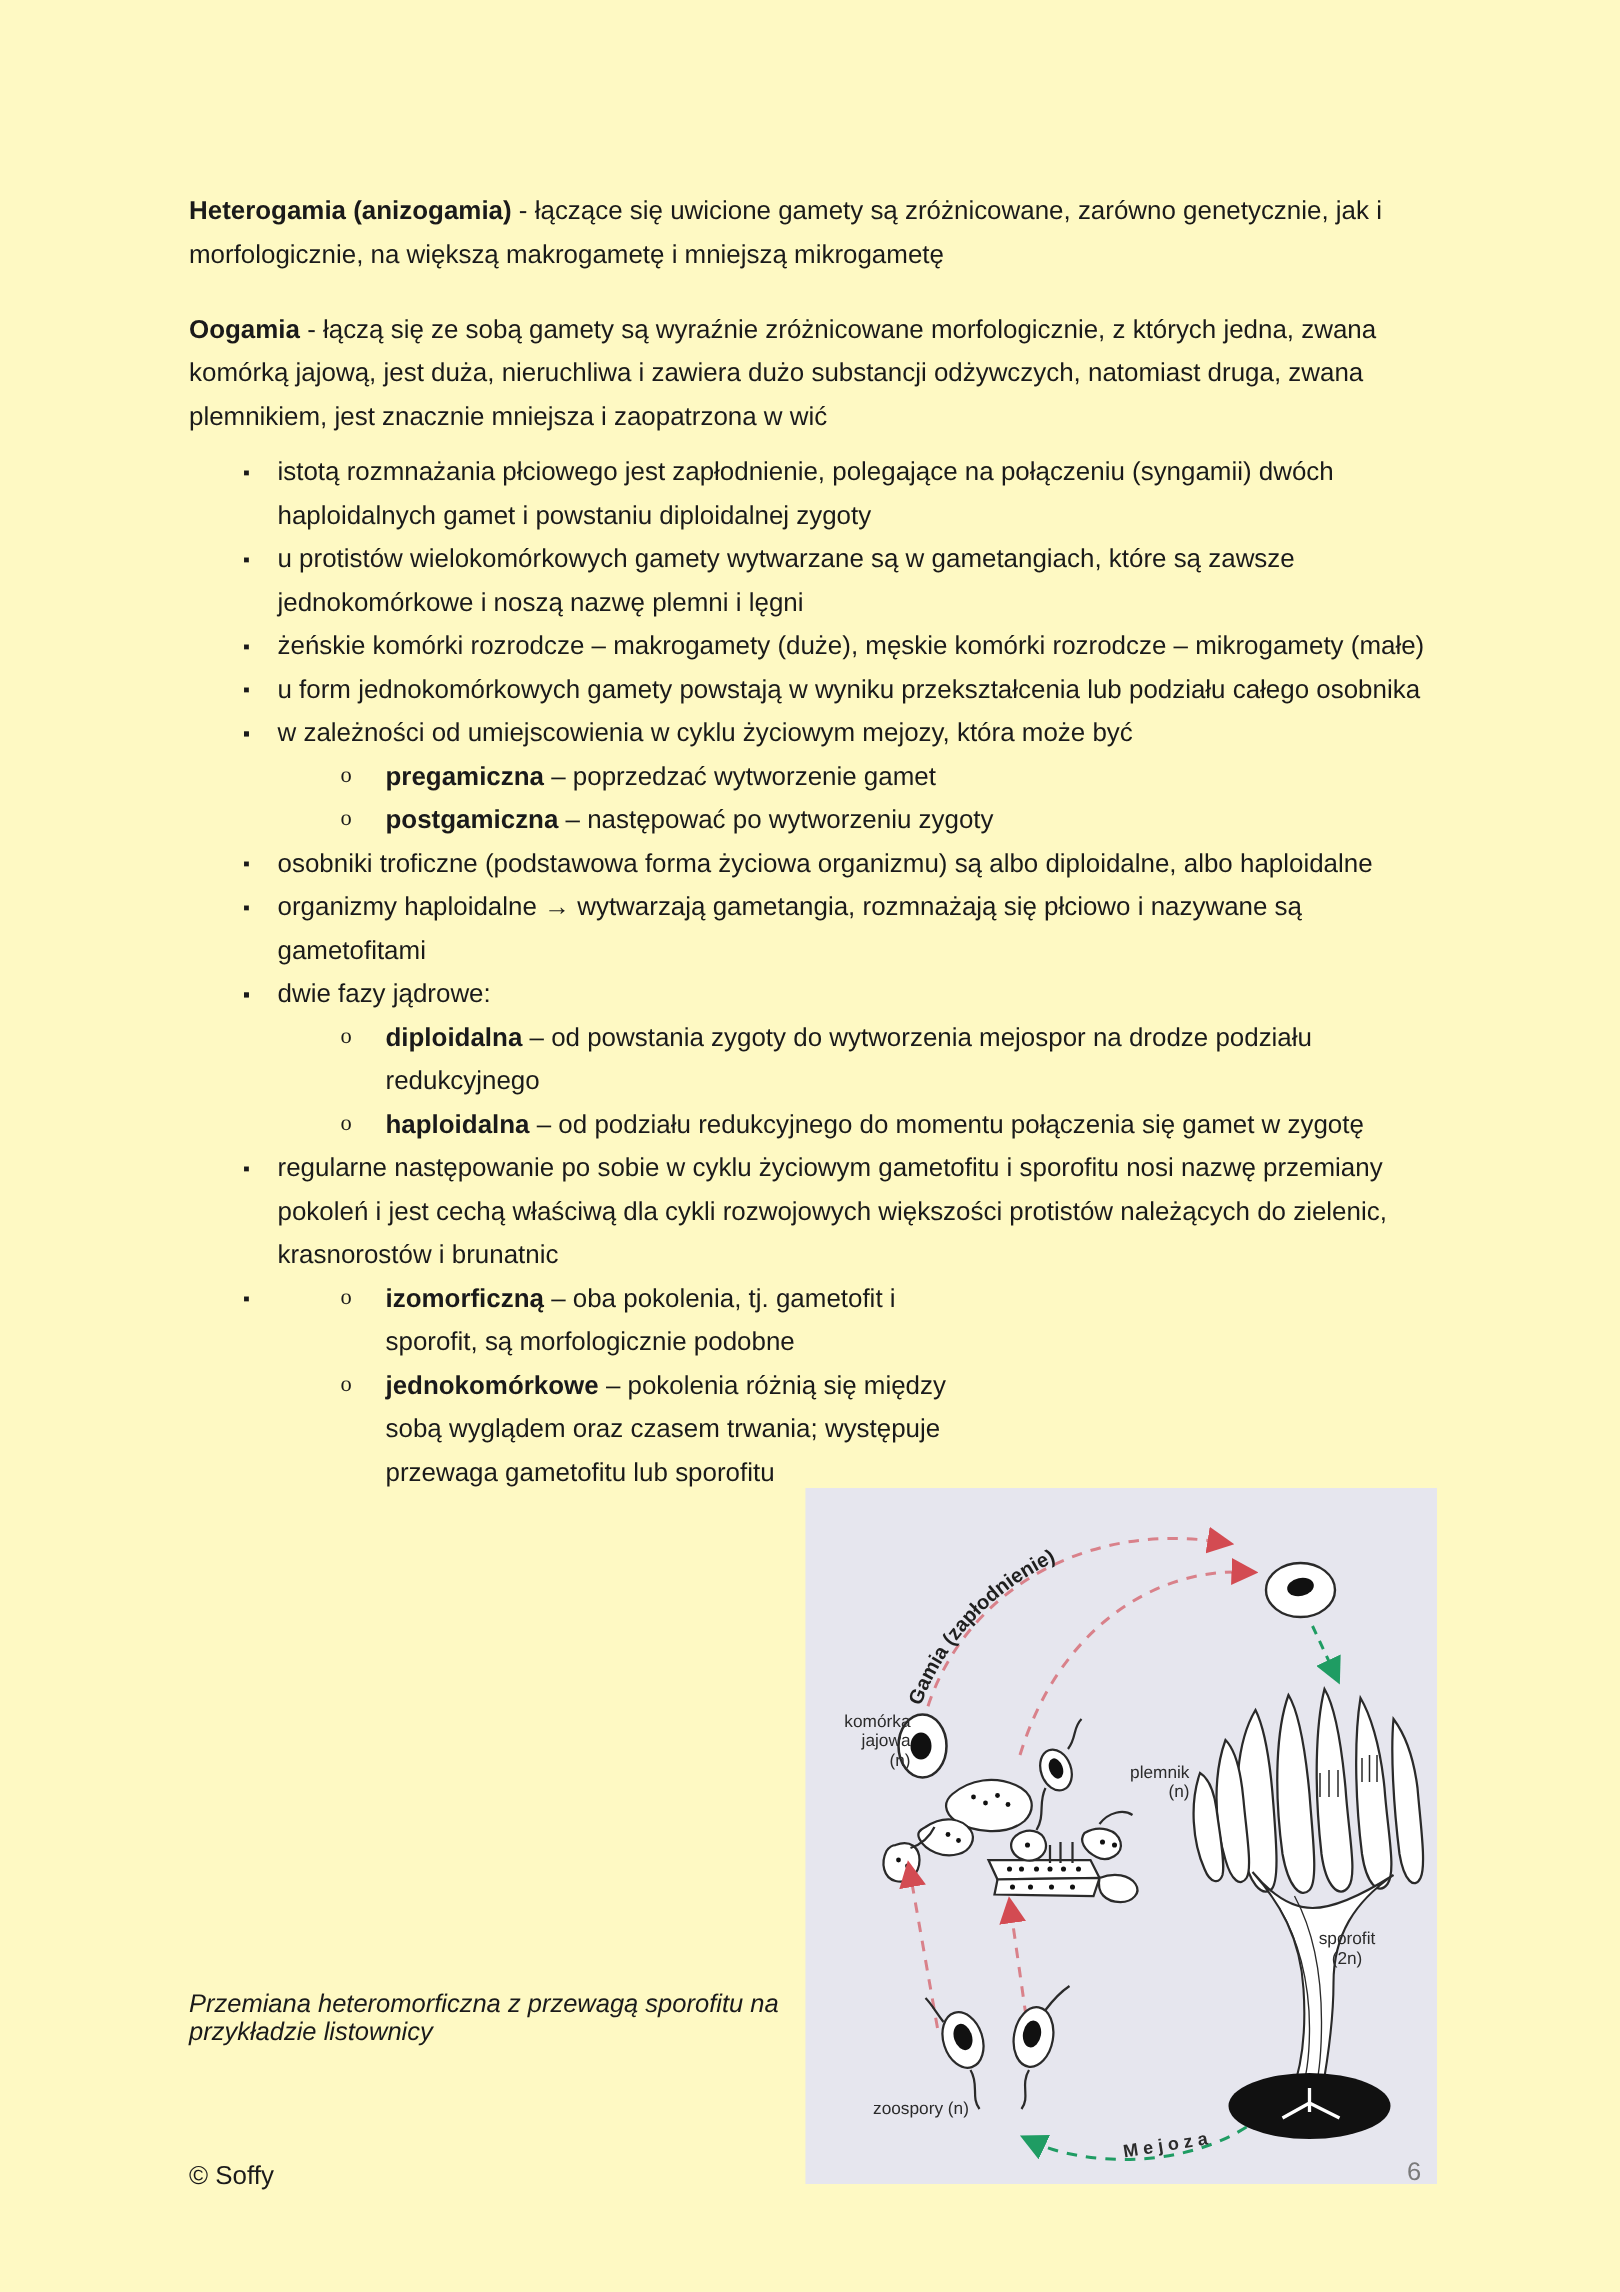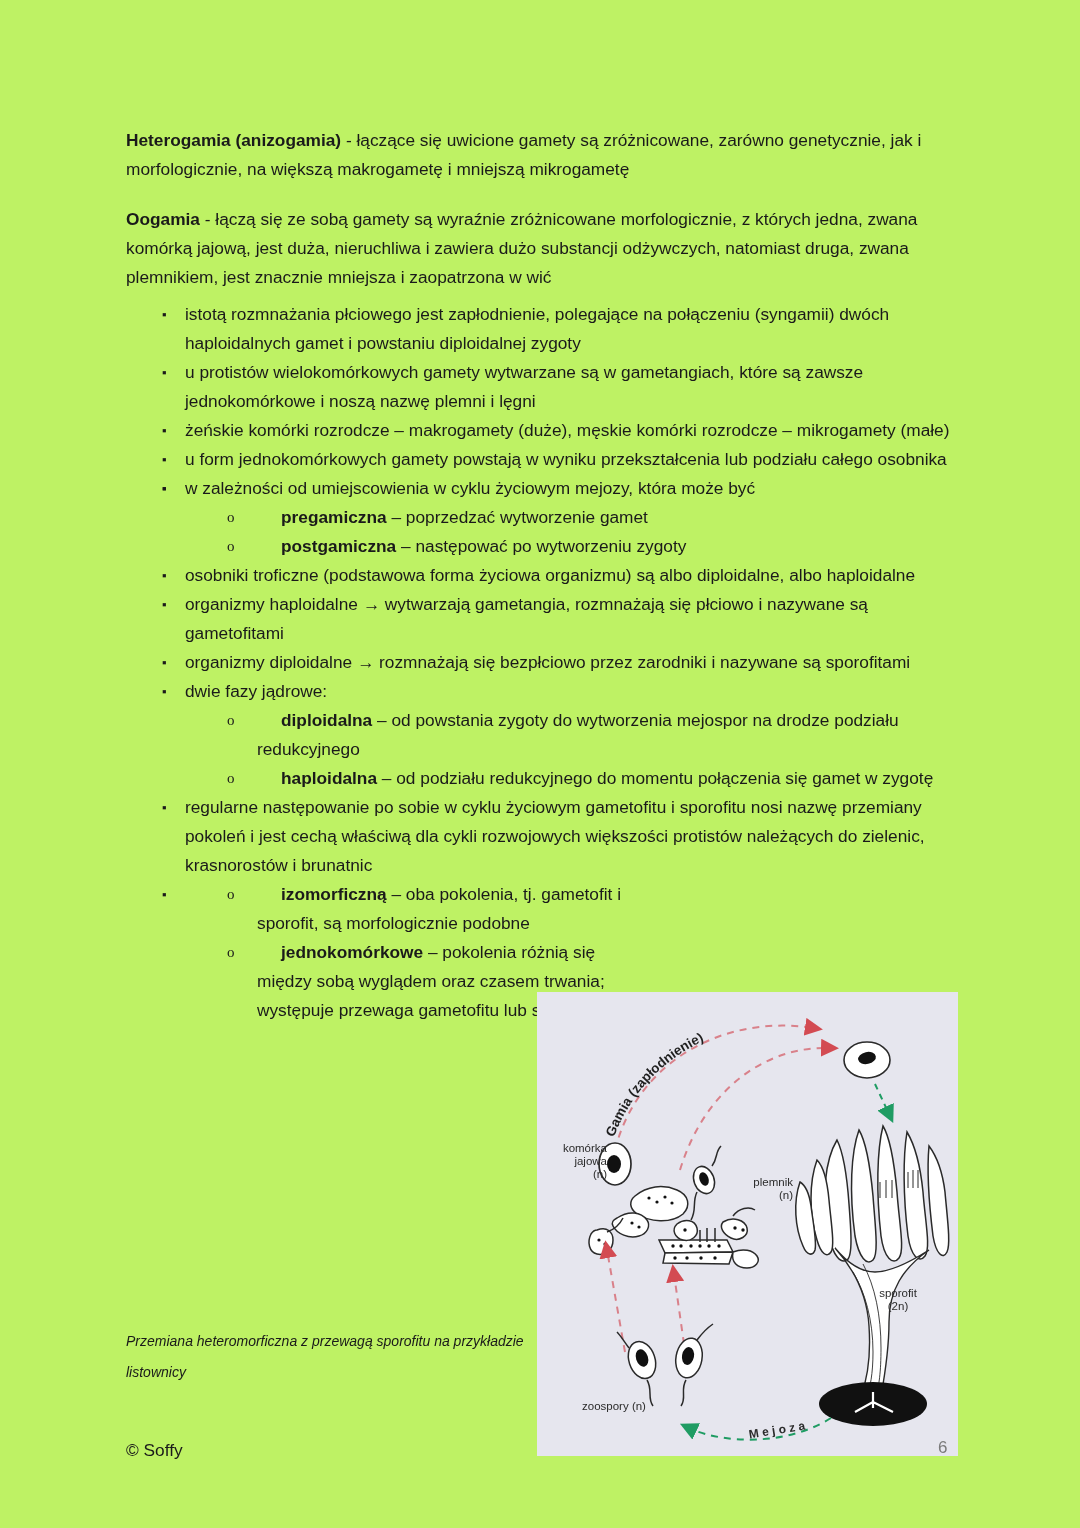--- a/index.html
+++ b/index.html
@@ -11,21 +11,21 @@
     width: 1080px;
     height: 1528px;
     position: relative;
     font-family: "Liberation Sans", sans-serif;
     color: #1a1a1a;
     overflow: hidden;
   }
   .page {
     position: absolute;
     inset: 0;
-    background: #bef264;
+    background: #fef9c3;
   }
 
   
   .para {
     position: absolute;
     left: 126px;
     width: 832px;
     font-size: 17.3px;
     line-height: 29px;
     text-align: left;
@@ -64,33 +64,33 @@
   }
   .sub > .marker {
     position: absolute;
     left: 101px;
     top: 0;
     font-size: 15px;
     line-height: 29px;
     font-family: "Liberation Serif", serif;
     color: #1a1a1a;
   }
-  .sub b { font-weight: 700; margin-left: 24px; }
+  .sub b { font-weight: 700; }
 
   
   .narrow { width: 390px; }
 
   
   .caption {
     position: absolute;
     left: 126px;
     top: 1326px;
     width: 400px;
-    font-size: 14px;
-    line-height: 31px;
+    font-size: 17px;
+    line-height: 19px;
     font-style: italic;
     color: #1a1a1a;
   }
   .footer {
     position: absolute;
     left: 126px;
     top: 1440px;
     font-size: 17.3px;
     color: #1a1a1a;
   }
@@ -140,21 +140,21 @@
       <div class="li"><span class="marker">▪</span><span>istotą rozmnażania płciowego jest zapłodnienie, polegające na połączeniu (<b>syngamii)</b> dwóch haploidalnych gamet i powstaniu diploidalnej zygoty</span></div>
       <div class="li"><span class="marker">▪</span><span>u protistów wielokomórkowych gamety wytwarzane są w <b>gametangiach</b>, które są <b>zawsze jednokomórkowe</b> i noszą nazwę <b>plemni</b> i <b>lęgni</b></span></div>
       <div class="li"><span class="marker">▪</span><span>żeńskie komórki rozrodcze – <b>makrogamety</b> (duże), męskie komórki rozrodcze – <b>mikrogamety</b> (małe)</span></div>
       <div class="li"><span class="marker">▪</span><span>u form jednokomórkowych gamety powstają w wyniku przekształcenia lub podziału całego osobnika</span></div>
       <div class="li"><span class="marker">▪</span></div>
       <div class="li"><span class="marker">▪</span><span>w zależności od umiejscowienia w cyklu życiowym mejozy, która może być</span></div>
       <div class="sub"><span class="marker">o</span><span><b>pregamiczna</b> – poprzedzać wytworzenie gamet</span></div>
       <div class="sub"><span class="marker">o</span><span><b>postgamiczna</b> – następować po wytworzeniu zygoty</span></div>
       <div class="li"><span class="marker">▪</span><span>osobniki troficzne (podstawowa forma życiowa organizmu) są albo diploidalne, albo haploidalne</span></div>
       <div class="li"><span class="marker">▪</span><span><b>organizmy haploidalne</b> → wytwarzają gametangia, rozmnażają się płciowo i nazywane są gametofitami</span></div>
-      <div class="li"><span class="marker">▪</span><span><b>organizmy diploidalne</b> → rozmnażają się bezpłciowo przez zarodniki i nazywane są sporofitami</span></div>
+      <div class="li"><span class="marker">▪</span></div>
       <div class="li"><span class="marker">▪</span><span>dwie fazy jądrowe:</span></div>
       <div class="sub"><span class="marker">o</span><span><b>diploidalna</b> – od powstania zygoty do wytworzenia mejospor na drodze podziału redukcyjnego</span></div>
       <div class="sub"><span class="marker">o</span><span><b>haploidalna</b> – od podziału redukcyjnego do momentu połączenia się gamet w zygotę</span></div>
       <div class="li"><span class="marker">▪</span><span>regularne następowanie po sobie w cyklu życiowym gametofitu i sporofitu nosi nazwę <b>przemiany pokoleń</b> i jest cechą właściwą dla cykli rozwojowych większości protistów należących do zielenic, krasnorostów i brunatnic</span></div>
       <div class="li narrow"><span class="marker">▪</span></div>
       <div class="sub narrow"><span class="marker">o</span><span><b>izomorficzną</b> – oba pokolenia, tj. gametofit i sporofit, są morfologicznie podobne</span></div>
       <div class="sub narrow"><span class="marker">o</span><span><b>jednokomórkowe</b> – pokolenia różnią się między sobą wyglądem oraz czasem trwania; występuje przewaga gametofitu lub sporofitu</span></div>
     </div>
 
   <div class="figure">

